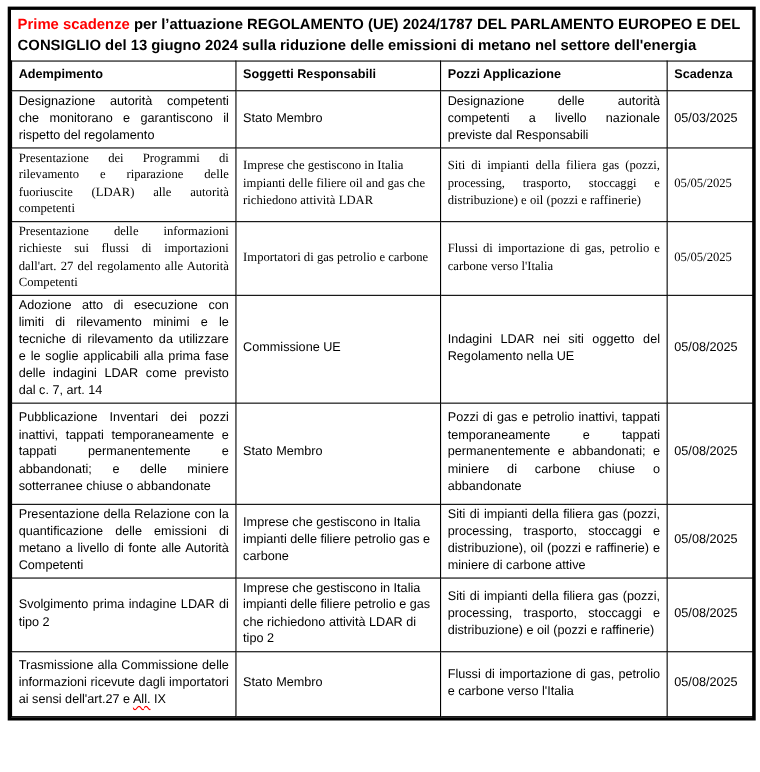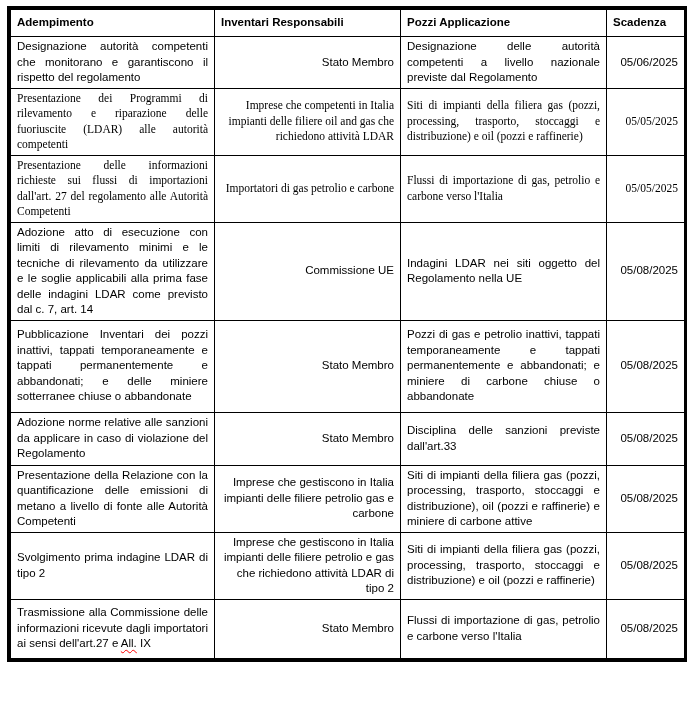--- a/index.html
+++ b/index.html
@@ -44,21 +44,21 @@
     vertical-align: middle;
     overflow: hidden;
   }
   table.deadlines th {
     font-weight: 700;
     font-size: 11.5px;
     text-align: left;
     padding: 5px 6px;
     height: 16px;
   }
-  th.center, td.center { text-align: right; }
+  th.center, td.center { text-align: left; }
   td.justify { text-align: justify; text-justify: inter-word; }
   col.c1 { width: 204px; }
   col.c2 { width: 186px; }
   col.c3 { width: 206px; }
   col.c4 { width: 78px; }
   tr.h1 { height: 49px; }
   tr.h2 { height: 62px; font-family: Liberation Serif, serif; }
   tr.h3 { height: 62px; font-family: Liberation Serif, serif; }
   tr.h4 { height: 98px; }
   tr.h5 { height: 92px; }
@@ -71,71 +71,68 @@
     text-decoration-thickness: 1px;
     text-underline-offset: 2px;
   }
 </style>
 </head>
 <body>
 
 <div class="page">
   <div class="doc">
 
+    <div class="title">
+      <span class="hl">Prime scadenze</span><span> per l’attuazione REGOLAMENTO (UE) 2024/1787 DEL PARLAMENTO EUROPEO E DEL CONSIGLIO del 13 giugno 2024 sulla riduzione delle emissioni di metano nel settore dell'energia</span>
+    </div>
 
     <table class="deadlines">
       <colgroup>
         <col class="c1">
           <col class="c2">
           <col class="c3">
           <col class="c4">
       </colgroup>
       <thead>
         <tr>
           <th>Adempimento</th>
-          <th class="center">Inventari Responsabili</th>
+          <th class="center">Soggetti Responsabili</th>
           <th>Pozzi Applicazione</th>
           <th class="center">Scadenza</th>
         </tr>
       </thead>
       <tbody>
         <tr class="h1">
           <td class="justify">Designazione autorità competenti che monitorano e garantiscono il rispetto del regolamento</td>
           <td class="center">Stato Membro</td>
-          <td class="justify">Designazione delle autorità competenti a livello nazionale previste dal Regolamento</td>
-          <td class="center">05/06/2025</td>
+          <td class="justify">Designazione delle autorità competenti a livello nazionale previste dal Responsabili</td>
+          <td class="center">05/03/2025</td>
         </tr>
         <tr class="h2">
           <td class="justify">Presentazione dei Programmi di rilevamento e riparazione delle fuoriuscite (LDAR) alle autorità competenti</td>
-          <td class="center">Imprese che competenti in Italia impianti delle filiere oil and gas che richiedono attività LDAR</td>
+          <td class="center">Imprese che gestiscono in Italia impianti delle filiere oil and gas che richiedono attività LDAR</td>
           <td class="justify">Siti di impianti della filiera gas (pozzi, processing, trasporto, stoccaggi e distribuzione) e oil (pozzi e raffinerie)</td>
           <td class="center">05/05/2025</td>
         </tr>
         <tr class="h3">
           <td class="justify">Presentazione delle informazioni richieste sui flussi di importazioni dall'art. 27 del regolamento alle Autorità Competenti</td>
           <td class="center">Importatori di gas petrolio e carbone</td>
           <td class="justify">Flussi di importazione di gas, petrolio e carbone verso l'Italia</td>
           <td class="center">05/05/2025</td>
         </tr>
         <tr class="h4">
           <td class="justify">Adozione atto di esecuzione con limiti di rilevamento minimi e le tecniche di rilevamento da utilizzare e le soglie applicabili alla prima fase delle indagini LDAR come previsto dal c. 7, art. 14</td>
           <td class="center">Commissione UE</td>
           <td class="justify">Indagini LDAR nei siti oggetto del Regolamento nella UE</td>
           <td class="center">05/08/2025</td>
         </tr>
         <tr class="h5">
           <td class="justify">Pubblicazione Inventari dei pozzi inattivi, tappati temporaneamente e tappati permanentemente e abbandonati; e delle miniere sotterranee chiuse o abbandonate</td>
           <td class="center">Stato Membro</td>
           <td class="justify">Pozzi di gas e petrolio inattivi, tappati temporaneamente e tappati permanentemente e abbandonati; e miniere di carbone chiuse o abbandonate</td>
-          <td class="center">05/08/2025</td>
-        </tr>
-        <tr class="h6">
-          <td class="justify">Adozione norme relative alle sanzioni da applicare in caso di violazione del Regolamento</td>
-          <td class="center">Stato Membro</td>
-          <td class="justify">Disciplina delle sanzioni previste dall'art.33</td>
           <td class="center">05/08/2025</td>
         </tr>
         <tr class="h7">
           <td class="justify">Presentazione della Relazione con la quantificazione delle emissioni di metano a livello di fonte alle Autorità Competenti</td>
           <td class="center">Imprese che gestiscono in Italia impianti delle filiere petrolio gas e carbone</td>
           <td class="justify">Siti di impianti della filiera gas (pozzi, processing, trasporto, stoccaggi e distribuzione), oil (pozzi e raffinerie) e miniere di carbone attive</td>
           <td class="center">05/08/2025</td>
         </tr>
         <tr class="h8">
           <td class="justify">Svolgimento prima indagine LDAR di tipo 2</td>

